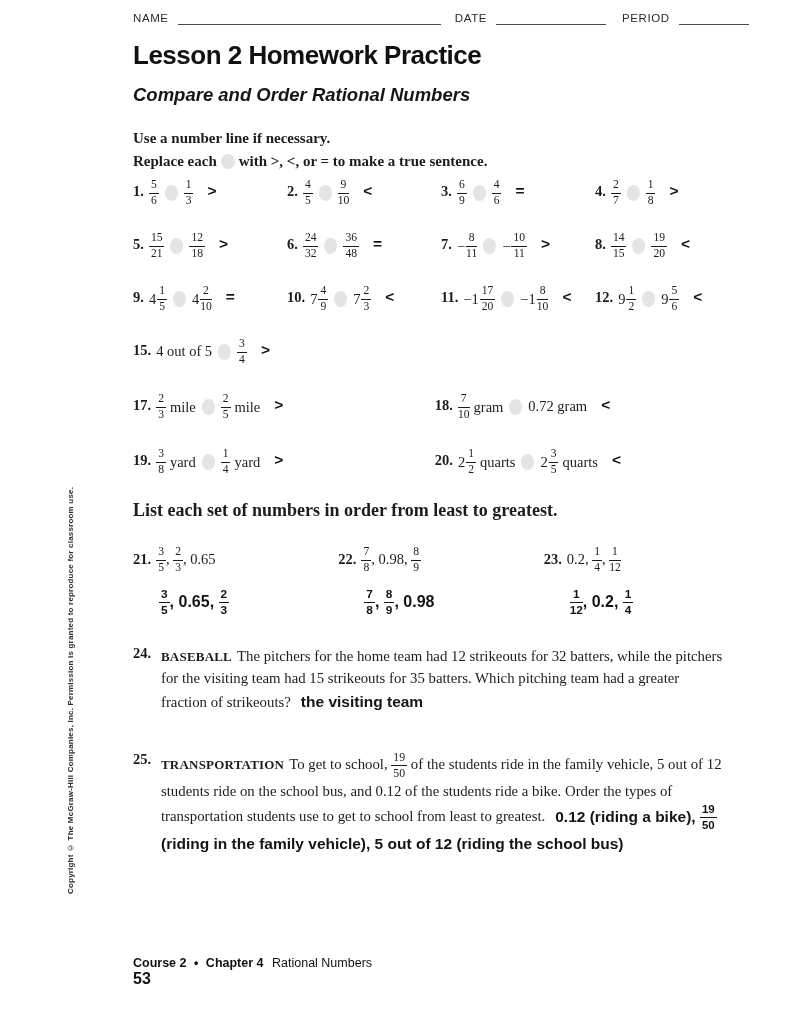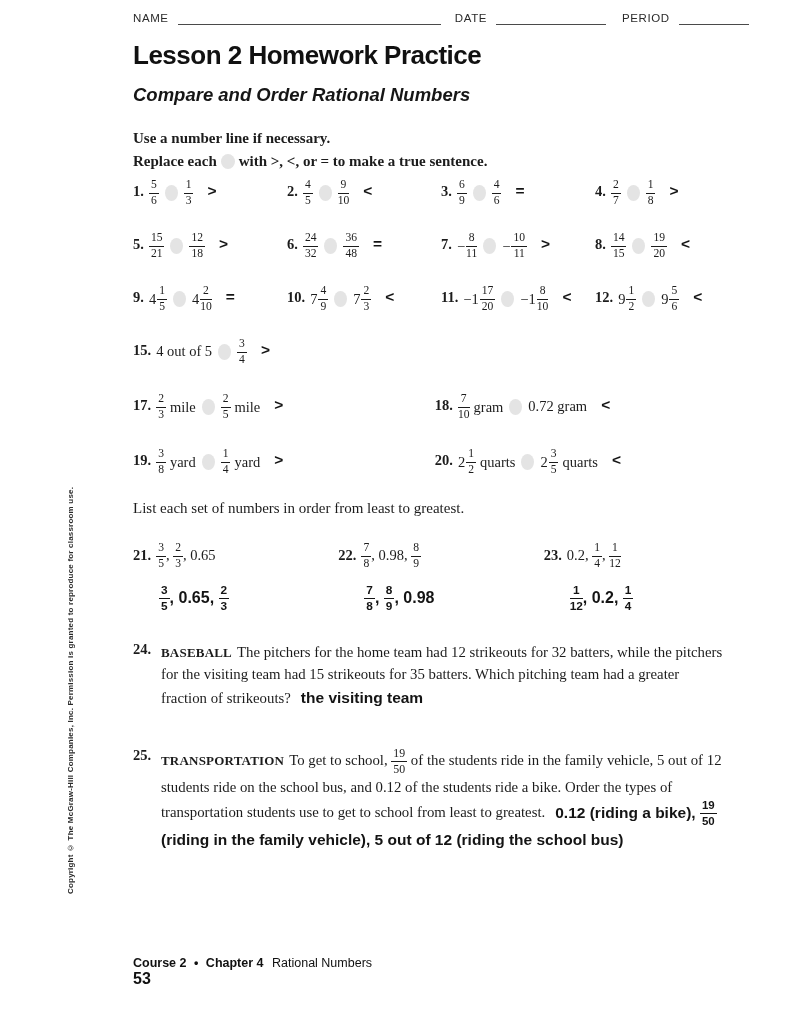--- a/index.html
+++ b/index.html
@@ -40,21 +40,21 @@
   #compare-grid{margin-top:4px;}
   .cmp-row{display:flex;align-items:center;height:34px;margin-bottom:19px;}
   .cmp-row.two{margin-bottom:21px;}
   .cmp-row .cmp-cell{width:25%;font-size:14.5px;white-space:nowrap;}
   .cmp-row.two .cmp-cell{width:49%;}
   .pnum{font-weight:700;margin-right:5px;}
   .ans{font-family:"Liberation Sans",sans-serif;font-weight:700;font-size:15.5px;
        margin-left:14px;color:#141414;}
 
   
-  .sec-heading{font-weight:400;font-size:15px;margin-top:14px;}
+  .sec-heading{font-weight:700;font-size:18px;margin-top:14px;}
   .ord-row{display:flex;margin-top:11px;}
   .ord-cell{width:33.4%;}
   .ord-given{font-size:14.5px;white-space:nowrap;margin-top:14px;}
   .ord-ans{margin-top:13px;margin-left:26px;font-family:"Liberation Sans",sans-serif;
            font-weight:700;font-size:16px;white-space:nowrap;color:#141414;}
   .ord-ans .frac{font-size:0.74em;}
 
   
   .wp{display:flex;margin-top:28px;}
   .wp.second{margin-top:37px;}

